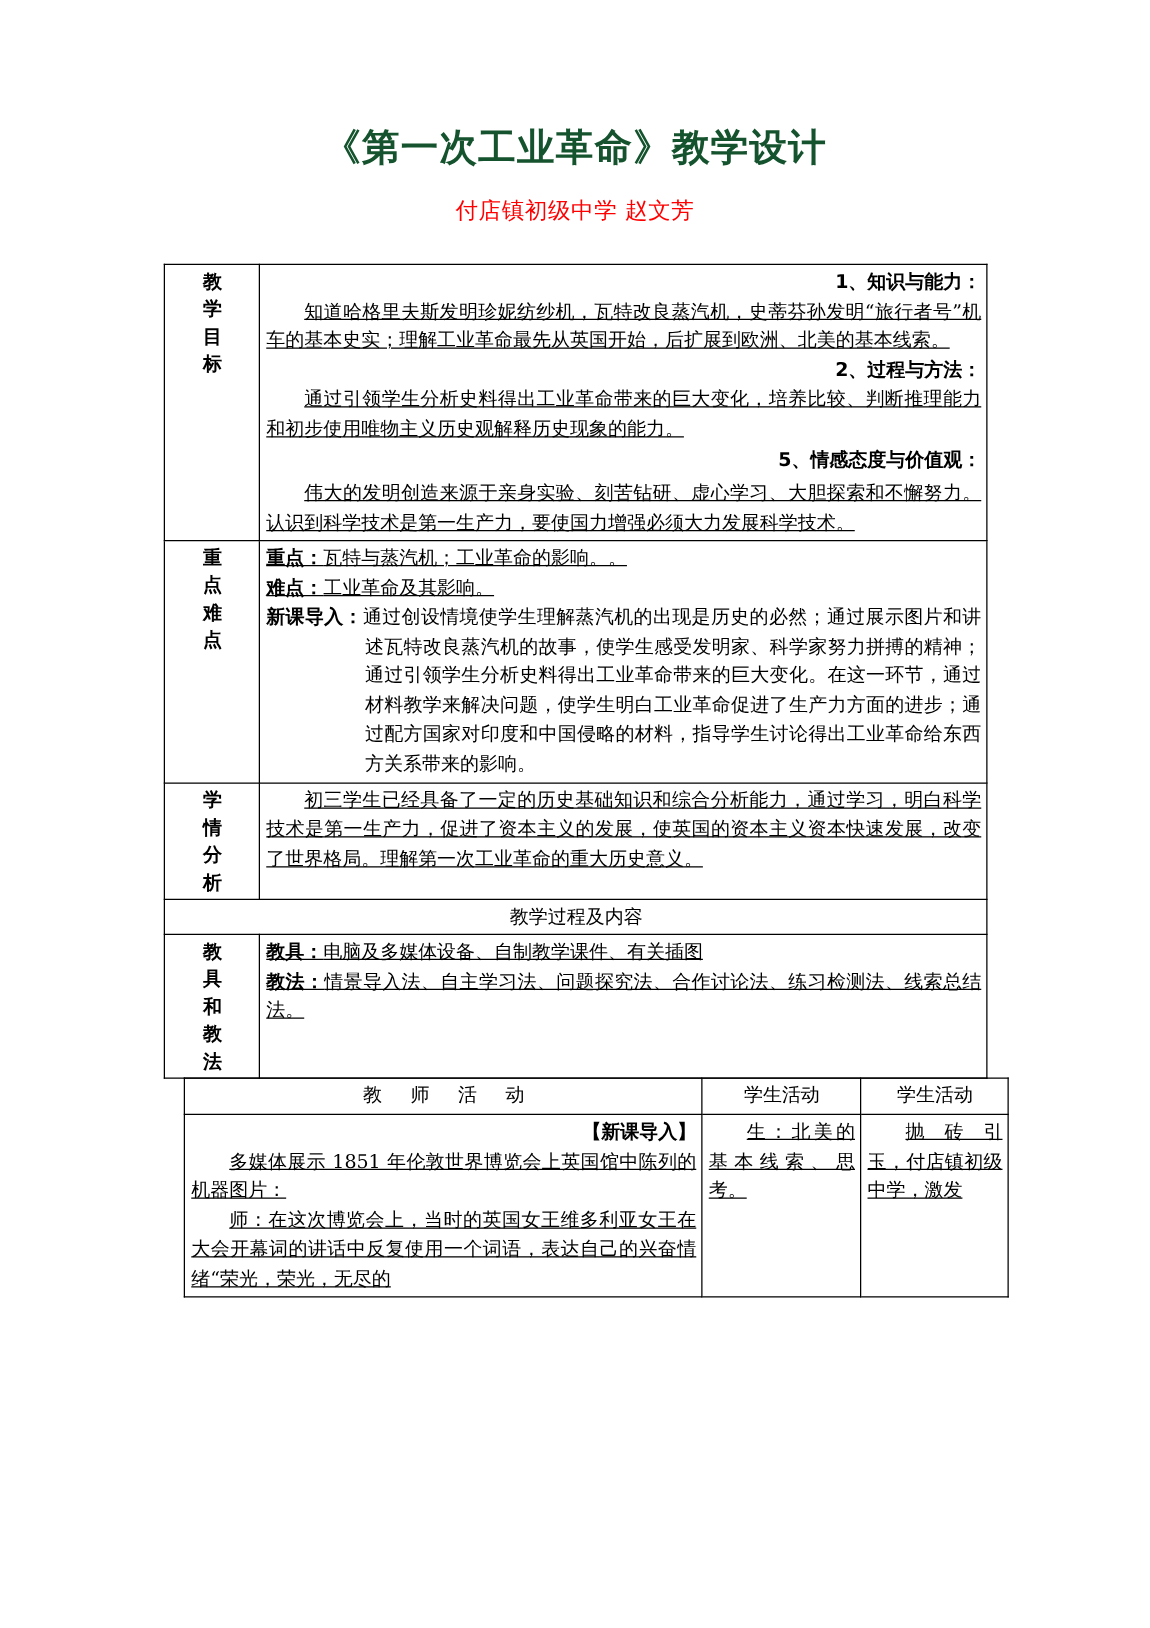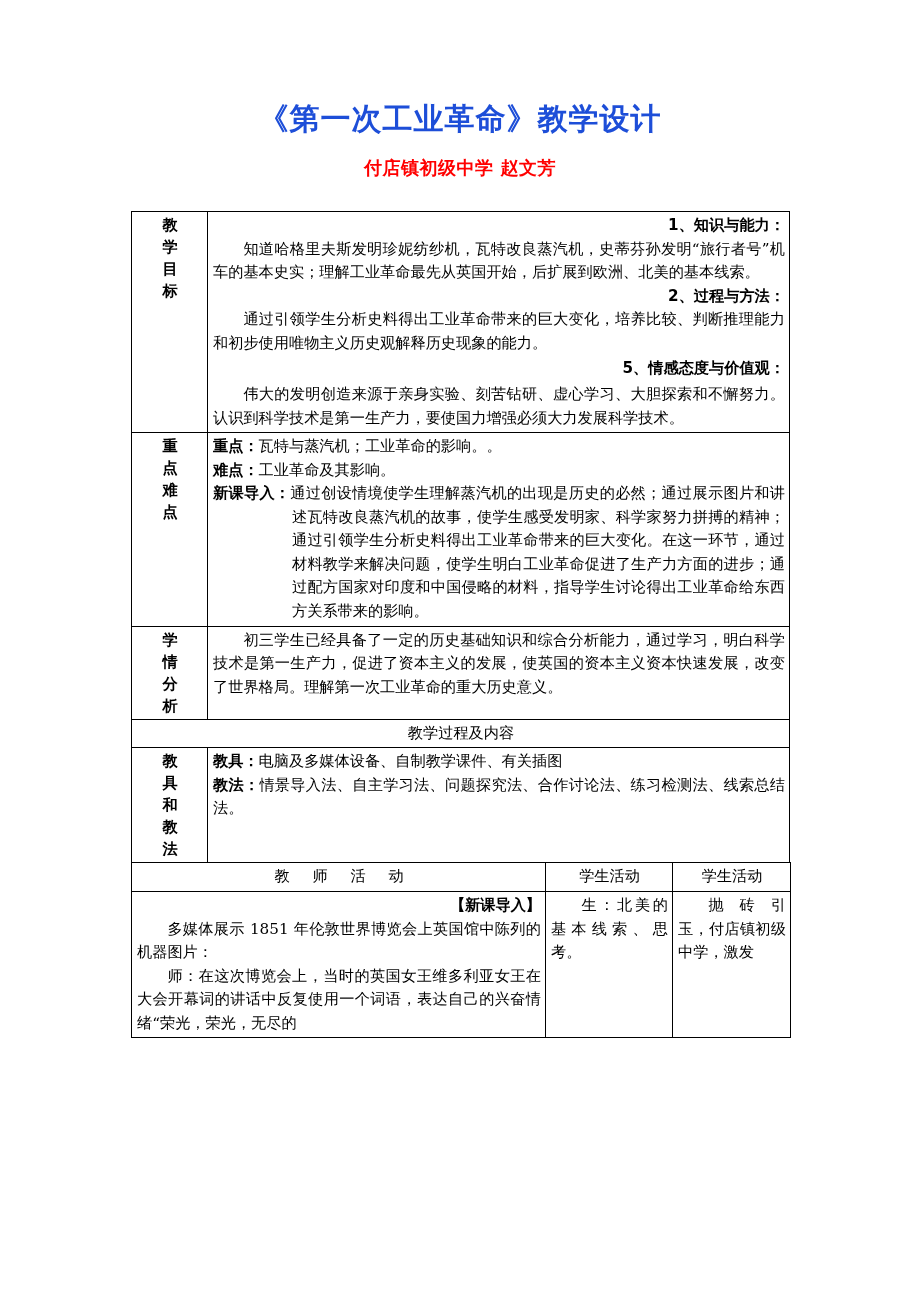--- a/index.html
+++ b/index.html
@@ -18,30 +18,30 @@
     position: relative;
     width: 920px;
     height: 1302px;
     box-sizing: border-box;
   }
   
   .title {
     text-align: center;
     font-size: 30px;
     font-weight: bold;
-    color: #1d4ed8;
+    color: #14532d;
     letter-spacing: 1px;
     padding-top: 100px;
     line-height: 1.25;
     font-family: "DejaVu Sans", "Liberation Sans", sans-serif;
   }
   .subtitle {
     text-align: center;
     font-size: 18px;
-    font-weight: bold;
+    font-weight: normal;
     color: #ff0000;
     padding-top: 18px;
     letter-spacing: 0.5px;
     font-family: "DejaVu Sans", "Liberation Sans", sans-serif;
   }
   
   .tbl-wrap {
     position: absolute;
     left: 131px;
     top: 211px;
@@ -82,20 +82,21 @@
     letter-spacing: 10px;
     padding-left: 10px;
   }
   td.body {
     padding: 3px 5px 6px 6px;
   }
   p.para {
     margin: 0;
     text-align: justify;
     text-justify: inter-ideograph;
+    text-decoration: underline;
   }
   p.ind {
     text-indent: 2em;
   }
   .b {
     font-weight: bold;
     font-family: "DejaVu Sans", "Liberation Sans", sans-serif;
   }
   p.hang {
     margin: 0;
@@ -212,21 +213,21 @@
         </td>
         <td class="body">
           <p class="para"><span class="b">教具：</span><span>电脑及多媒体设备、自制教学课件、有关插图</span></p>
           <p class="para"><span class="b">教法：</span><span>情景导入法、自主学习法、问题探究法、合作讨论法、练习检测法、线索总结法。</span></p>
         </td>
       </tr>
 
     </tbody>
       </table>
 
-    <table class="doc" style="margin-top:-1px;">
+    <table class="doc" style="margin-top:-1px;margin-left:16px;">
       <colgroup>
         <col style="width:414px">
         <col style="width:127px">
         <col style="width:118px">
       </colgroup>
       <tbody>
           <tr>
         <td class="col-head"><span class="sp-wide">教 师 活 动</span></td>
         <td class="col-head">学生活动</td>
         <td class="col-head">学生活动</td>

